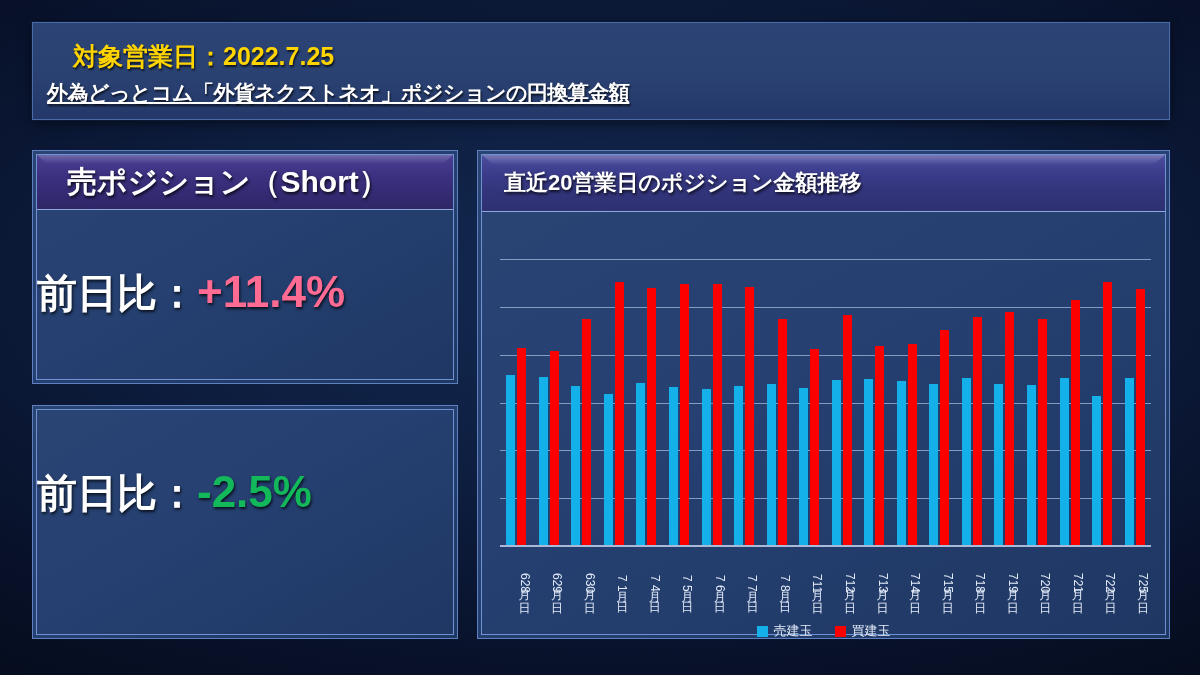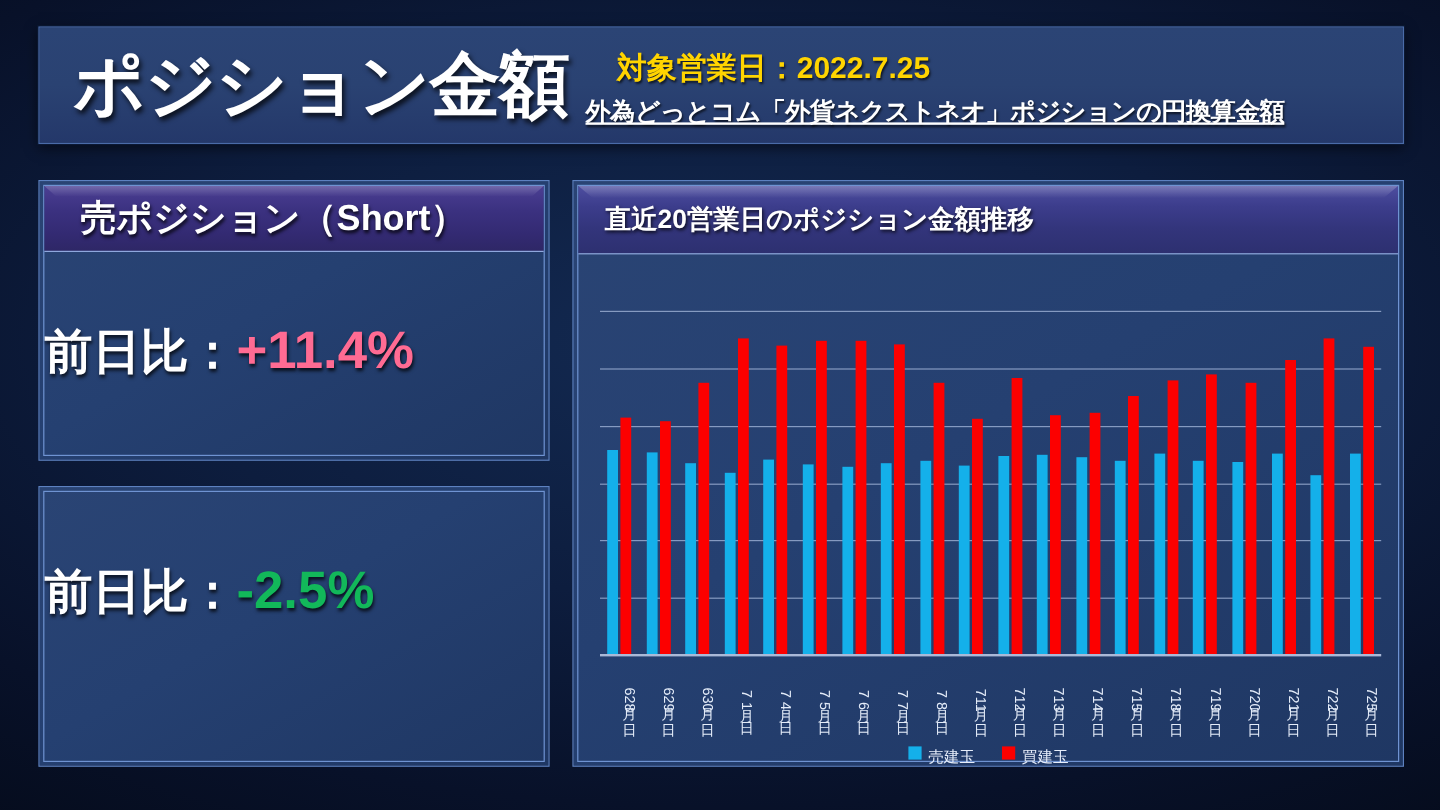--- a/index.html
+++ b/index.html
@@ -111,31 +111,30 @@
     flex:1;display:flex;align-items:flex-start;justify-content:center;
     font-size:12px;color:#e4ecf9;
     writing-mode:vertical-rl;
     letter-spacing:0px;white-space:nowrap;padding-top:3px;
   }
 
   .legend{
     position:absolute;left:0;right:0;top:408px;height:22px;
     display:flex;align-items:center;justify-content:center;gap:22px;
   }
-  .leg{display:flex;gap:6px;}
+  .leg{display:flex;align-items:center;gap:6px;}
   .swatch{width:11px;height:11px;display:inline-block;}
   .leg-label{font-size:13px;color:#e6edfa;}
 </style>
 </head>
 <body>
 
 <div id="root">
 
   <div class="header">
-    <div class="header-title">ポジション金額</div>
     <div class="header-right">
       <div class="header-date">対象営業日：2022.7.25</div>
       <div class="header-sub">外為どっとコム「外貨ネクストネオ」ポジションの円換算金額</div>
     </div>
   </div>
 
   <div class="panel" id="panel-short">
     <div class="panel-inner">
       <div class="panel-head">
         <span class="panel-head-label">売ポジション（Short）</span>

